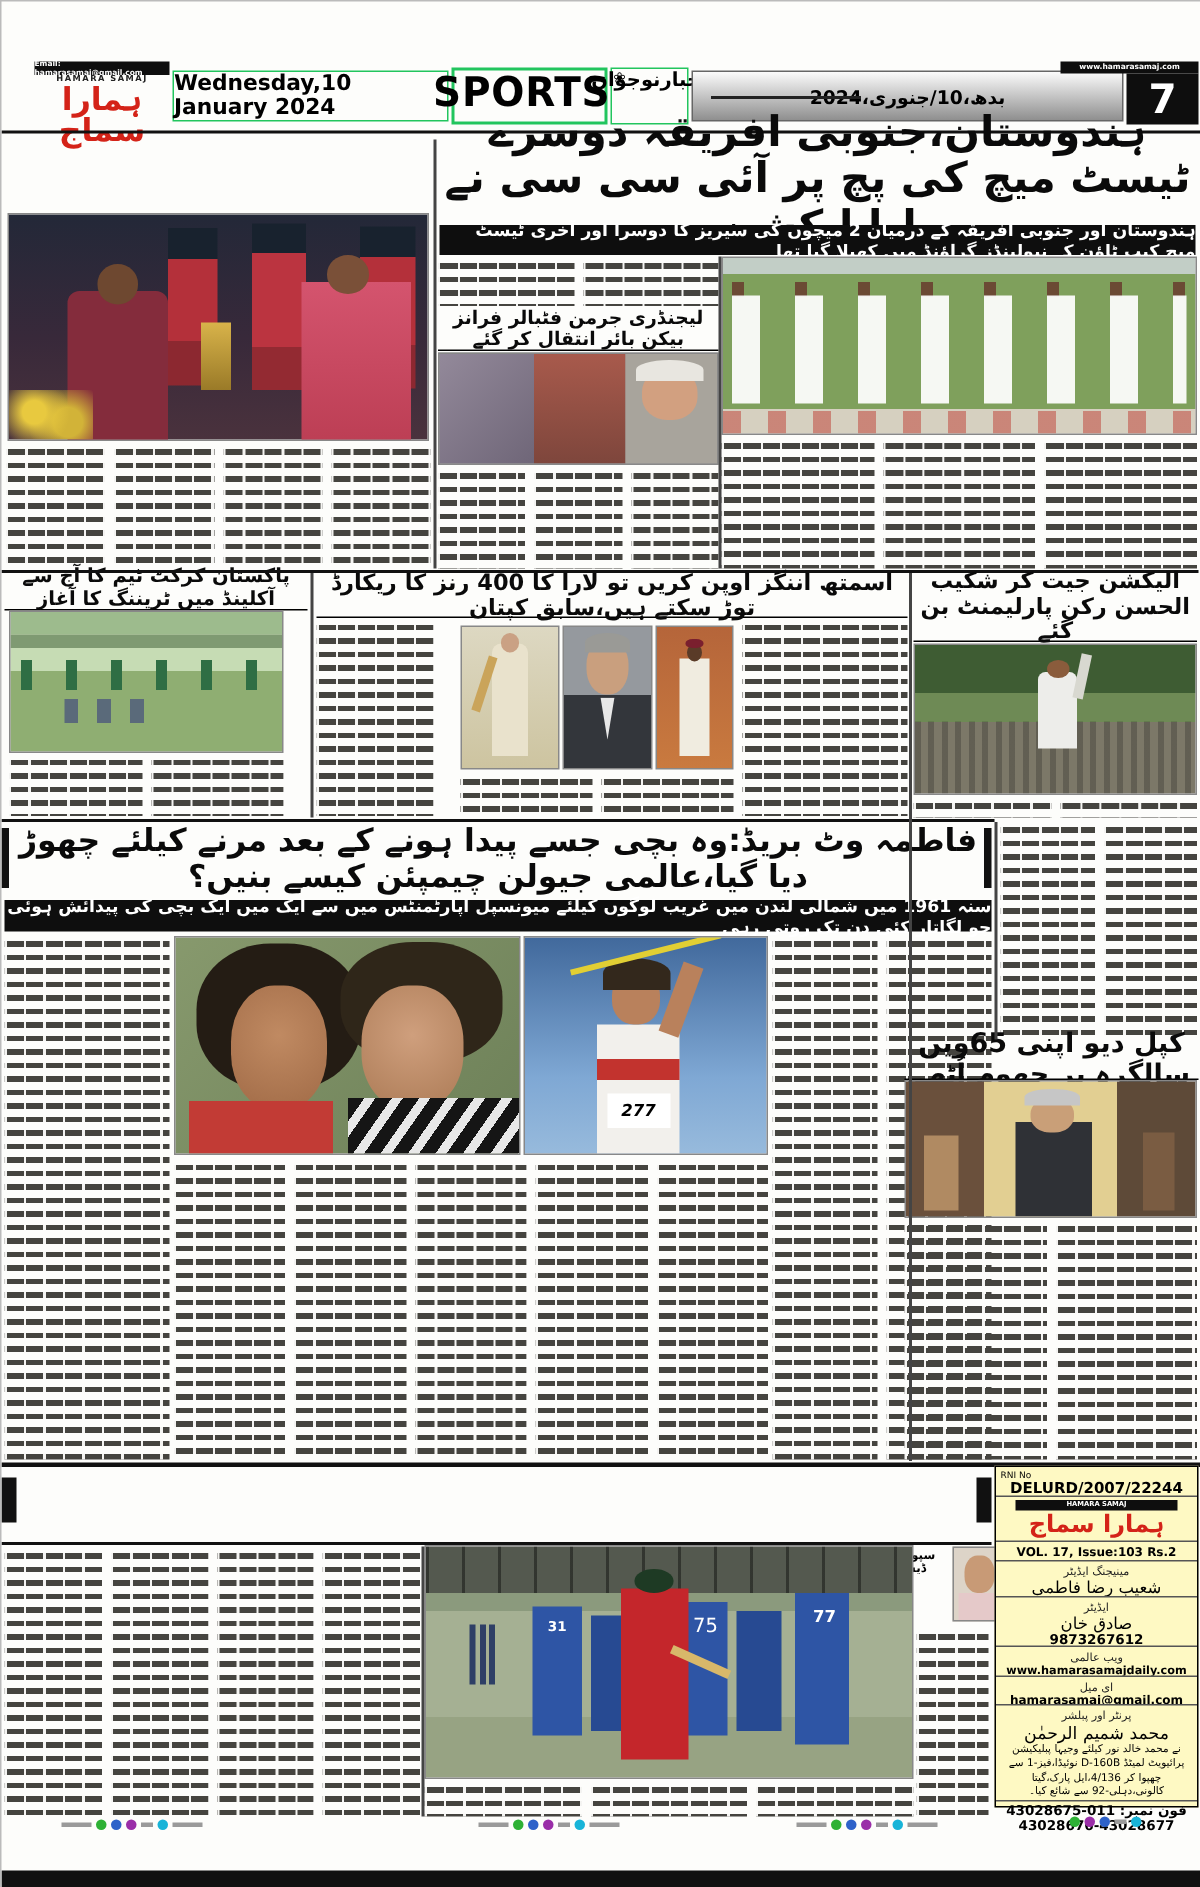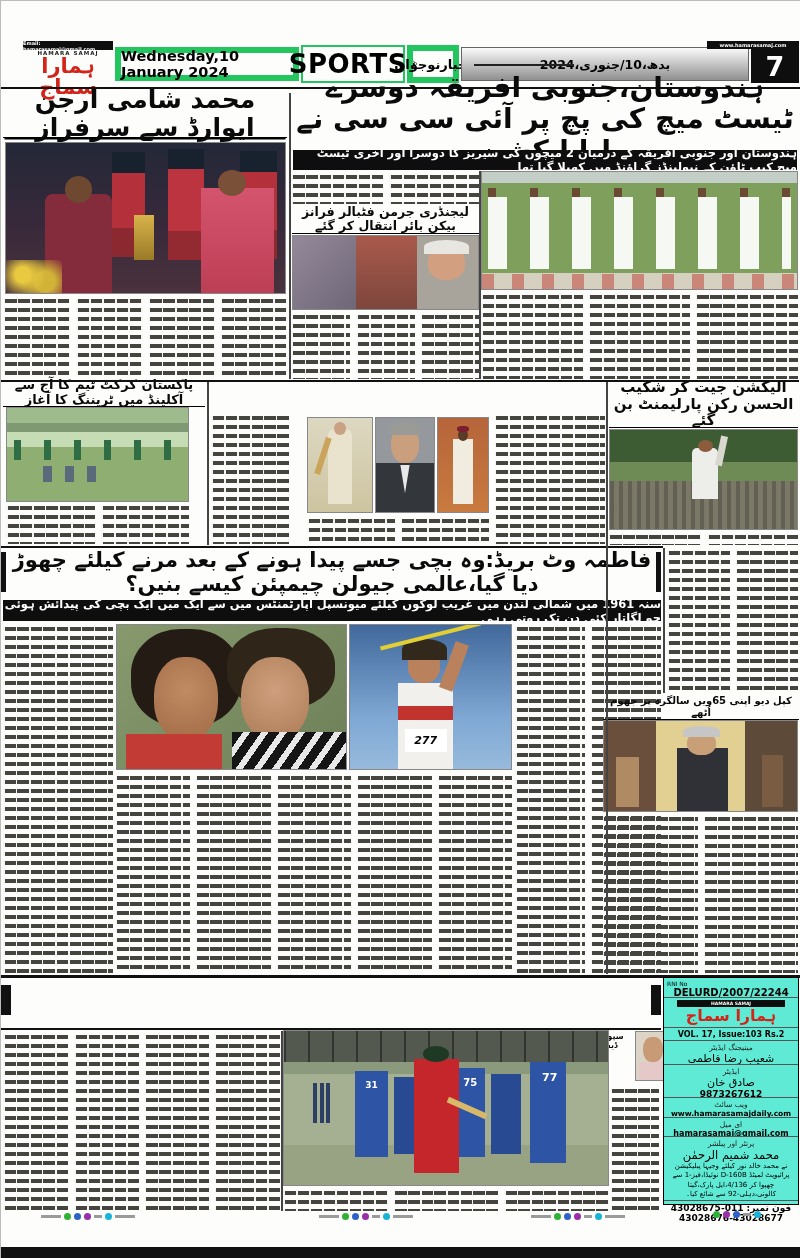--- a/index.html
+++ b/index.html
@@ -15,31 +15,31 @@
       font-weight:bold}
   .rule{background:#111}
   
   .cols{display:flex;gap:6px}
   .cols .c{flex:1;background:
       repeating-linear-gradient(90deg, rgba(253,253,251,.95) 0 1.5px, rgba(253,253,251,0) 1.5px 13px),
       repeating-linear-gradient(180deg, rgba(255,255,255,0) 0 2.4px, #45443f 2.4px 6.2px, rgba(255,255,255,0) 6.2px 9px)}
   .ph{position:absolute;overflow:hidden;border:1px solid #888;box-sizing:border-box}
   .ph *{position:absolute}
   
-  .hdrbox{box-sizing:border-box;border:6px solid #22c55e;display:flex;align-items:center;justify-content:center}
+  .hdrbox{box-sizing:border-box;border:1px solid #22c55e;display:flex;align-items:flex-start;justify-content:center}
   .gradbox{background:linear-gradient(#fbfbfb,#8f8f8f)}
   
   .dots{display:flex;align-items:center;gap:3px}
   .dots i{display:block}
   .dots .bar{width:20px;height:3px;background:#9a9a9a}
   .dots .bar.s{width:8px}
   .dots .d{width:7px;height:7px;border-radius:50%}
   .dg{background:#2eb135}.db{background:#2e62c9}.dp{background:#9a2ea8}.dc{background:#18b4d8}
   
-  .infobox{box-sizing:border-box;border:1.5px solid #000;background:#5eead4}
+  .infobox{box-sizing:border-box;border:1.5px solid #000;background:#fef9c3}
   .irow{box-sizing:border-box;border-bottom:1px solid #555;text-align:center;padding:2px 3px;overflow:hidden}
   .ilabel{font-size:7.5px;color:#222}
   .iname{font-size:11px;font-weight:normal;color:#000}
   .vr{width:1.5px;background:#444}
 </style>
 </head>
 <body>
 
 <div class="page">
 
@@ -60,21 +60,20 @@
   </div>
   <div class="abs gradbox urdu" style="left:460px;top:46px;width:288px;height:34px;box-sizing:border-box;
        border:1px solid #666;display:flex;align-items:center;justify-content:center">
     <span style="font-size:12.5px;font-weight:bold">بدھ،10/جنوری،2024</span>
     <span class="abs" style="left:12px;top:16px;width:100px;height:1.5px;background:#222"></span>
   </div>
   <div class="abs bar-inv" style="left:706px;top:40px;width:92px;height:8px;font-size:5px">www.hamarasamaj.com</div>
   <div class="abs bar-inv" style="left:750px;top:48px;width:48px;height:34px;font-size:27px">7</div>
   <div class="abs rule" style="left:0;top:86px;width:800px;height:2px"></div>
 
-  <div class="abs hl urdu u2" style="left:2px;top:92px;width:284px;height:42px;font-size:25px">محمد شامی ارجن ایوارڈ سے سرفراز</div>
 
   <div class="ph" style="left:4px;top:141px;width:281px;height:152px;
        background:linear-gradient(180deg,#232838,#38293a 55%,#4a323d)">
     <i style="left:38%;top:6%;width:12%;height:70%;background:linear-gradient(#18222e 0 20%,#b4303a 20% 72%,#8c2830 72%)"></i>
     <i style="left:58%;top:4%;width:13%;height:74%;background:linear-gradient(#18222e 0 18%,#bb3440 18% 74%,#932a32 74%)"></i>
     <i style="left:84%;top:5%;width:13%;height:72%;background:linear-gradient(#18222e 0 19%,#b4303a 19% 73%,#8c2830 73%)"></i>
     <i style="left:14%;top:34%;width:24%;height:68%;background:#842c3c;border-radius:8px 8px 0 0"></i>
     <i style="left:21%;top:22%;width:10%;height:18%;background:#6e4830;border-radius:50%"></i>
     <i style="left:70%;top:30%;width:26%;height:72%;background:linear-gradient(#d4546e,#bc3e54)"></i>
     <i style="left:76%;top:18%;width:10%;height:17%;background:#7a5038;border-radius:50%"></i>
@@ -131,20 +130,21 @@
     <i style="left:0;top:87%;width:100%;height:13%;background:repeating-linear-gradient(90deg,rgba(190,60,50,.5) 0 12px,rgba(0,0,0,0) 12px 30px)"></i>
   </div>
   <div class="abs cols" style="left:480px;top:292px;width:317px;height:86px">
     <div class="c"></div>
     <div class="c"></div>
     <div class="c"></div>
   </div>
 
   <div class="abs rule" style="left:0;top:379px;width:798px;height:2px"></div>
 
+  <div class="abs hl urdu u" style="left:210px;top:383px;width:394px;height:25px;font-size:15px">اسمتھ اننگز اوپن کریں تو لارا کا 400 رنز کا ریکارڈ توڑ سکتے ہیں،سابق کپتان</div>
   <div class="abs cols" style="left:210px;top:413px;width:78px;height:130px">
     <div class="c"></div>
   </div>
   <div class="ph" style="left:306px;top:416px;width:66px;height:96px;
        background:linear-gradient(180deg,#ddd8c2,#cdc4a0)">
     <i style="left:32%;top:12%;width:36%;height:80%;background:#e9e2cc;border-radius:6px 6px 0 0"></i>
     <i style="left:40%;top:4%;width:20%;height:14%;background:#caa184;border-radius:50%"></i>
     <i style="left:18%;top:20%;width:10%;height:40%;background:#caa45a;transform:rotate(18deg)"></i>
   </div>
   <div class="ph" style="left:374px;top:416px;width:60px;height:96px;
@@ -221,21 +221,21 @@
     <div class="c"></div>
   </div>
   <div class="abs cols" style="left:115px;top:773px;width:396px;height:199px">
     <div class="c"></div>
     <div class="c"></div>
     <div class="c"></div>
     <div class="c"></div>
     <div class="c"></div>
   </div>
 
-  <div class="abs hl urdu u" style="left:602px;top:695px;width:196px;height:21px;font-size:10px">کپل دیو اپنی 65ویں سالگرہ پر جھوم اُٹھے</div>
+  <div class="abs hl urdu u" style="left:602px;top:695px;width:196px;height:21px;font-size:18px">کپل دیو اپنی 65ویں سالگرہ پر جھوم اُٹھے</div>
   <div class="ph" style="left:602px;top:719px;width:195px;height:92px;
        background:linear-gradient(90deg,#6a503c 0 27%,#e2cf92 27% 73%,#5e4a38 73%)">
     <i style="left:38%;top:30%;width:26%;height:70%;background:#2f3136"></i>
     <i style="left:43%;top:12%;width:15%;height:26%;background:#c99f78;border-radius:45%"></i>
     <i style="left:41%;top:6%;width:19%;height:12%;background:#c6c6c6;border-radius:50% 50% 0 0"></i>
     <i style="left:6%;top:40%;width:12%;height:55%;background:#b08a62"></i>
     <i style="left:82%;top:38%;width:11%;height:58%;background:#7a5c42"></i>
   </div>
   <div class="abs cols" style="left:602px;top:814px;width:195px;height:158px">
     <div class="c"></div>
@@ -268,21 +268,21 @@
     <i style="left:13%;top:34%;width:1.2%;height:26%;background:#2e3f66"></i>
     <i style="left:22%;top:26%;width:10%;height:56%;background:#2e55a5"></i>
     <i style="left:34%;top:30%;width:9%;height:50%;background:#274a92"></i>
     <i style="left:52%;top:24%;width:10%;height:58%;background:#2e55a5"></i>
     <i style="left:64%;top:28%;width:9%;height:52%;background:#274a92"></i>
     <i style="left:76%;top:20%;width:11%;height:66%;background:#2e55a5"></i>
     <i style="left:40%;top:18%;width:14%;height:74%;background:#c4262b"></i>
     <i style="left:43%;top:10%;width:8%;height:10%;background:#1e3a24;border-radius:50%"></i>
     <i style="left:50%;top:48%;width:13%;height:4%;background:#d8b86a;transform:rotate(24deg)"></i>
     <i style="left:77.5%;top:26%;width:9%;height:12%;color:#fff;font-style:normal;font-size:11px;font-weight:bold;text-align:center">77</i>
-    <i style="left:53%;top:30%;width:9%;height:12%;color:#fff;font-style:normal;font-size:10px;font-weight:bold;text-align:center">75</i>
+    <i style="left:53%;top:30%;width:9%;height:12%;color:#fff;font-style:normal;font-size:13px;font-weight:normal;text-align:center">75</i>
     <i style="left:22.5%;top:32%;width:9%;height:12%;color:#fff;font-style:normal;font-size:9px;font-weight:bold;text-align:center">31</i>
   </div>
   <div class="abs cols" style="left:282px;top:1188px;width:326px;height:22px">
     <div class="c"></div>
     <div class="c"></div>
     <div class="c"></div>
   </div>
   <div class="abs cols" style="left:610px;top:1086px;width:48px;height:124px">
     <div class="c"></div>
   </div>
@@ -300,21 +300,21 @@
     <div class="irow" style="height:24px">
       <div class="urdu ilabel">مینیجنگ ایڈیٹر</div>
       <div class="urdu iname">شعیب رضا فاطمی</div>
     </div>
     <div class="irow" style="height:33px">
       <div class="urdu ilabel">ایڈیٹر</div>
       <div class="urdu iname">صادق خان</div>
       <div style="font-size:9px;font-weight:bold">9873267612</div>
     </div>
     <div class="irow" style="height:20px">
-      <div class="urdu ilabel">ویب سائٹ</div>
+      <div class="urdu ilabel">ویب عالمی</div>
       <div style="font-size:7.5px;font-weight:bold">www.hamarasamajdaily.com</div>
     </div>
     <div class="irow" style="height:19px">
       <div class="urdu ilabel">ای میل</div>
       <div style="font-size:8px;font-weight:bold">hamarasamaj@gmail.com</div>
     </div>
     <div class="irow" style="height:64px">
       <div class="urdu ilabel">پرنٹر اور پبلشر</div>
       <div class="urdu iname" style="font-size:11.5px">محمد شمیم الرحمٰن</div>
       <div class="urdu" style="font-size:7px;line-height:1.35;text-align:center">نے محمد خالد نور کیلئے وجیہا پبلیکیشن پرائیویٹ لمیٹڈ D-160B نوئیڈا،فیز-1 سے چھپوا کر 4/136،ایل پارک،گیتا کالونی،دہلی-92 سے شائع کیا۔</div>

